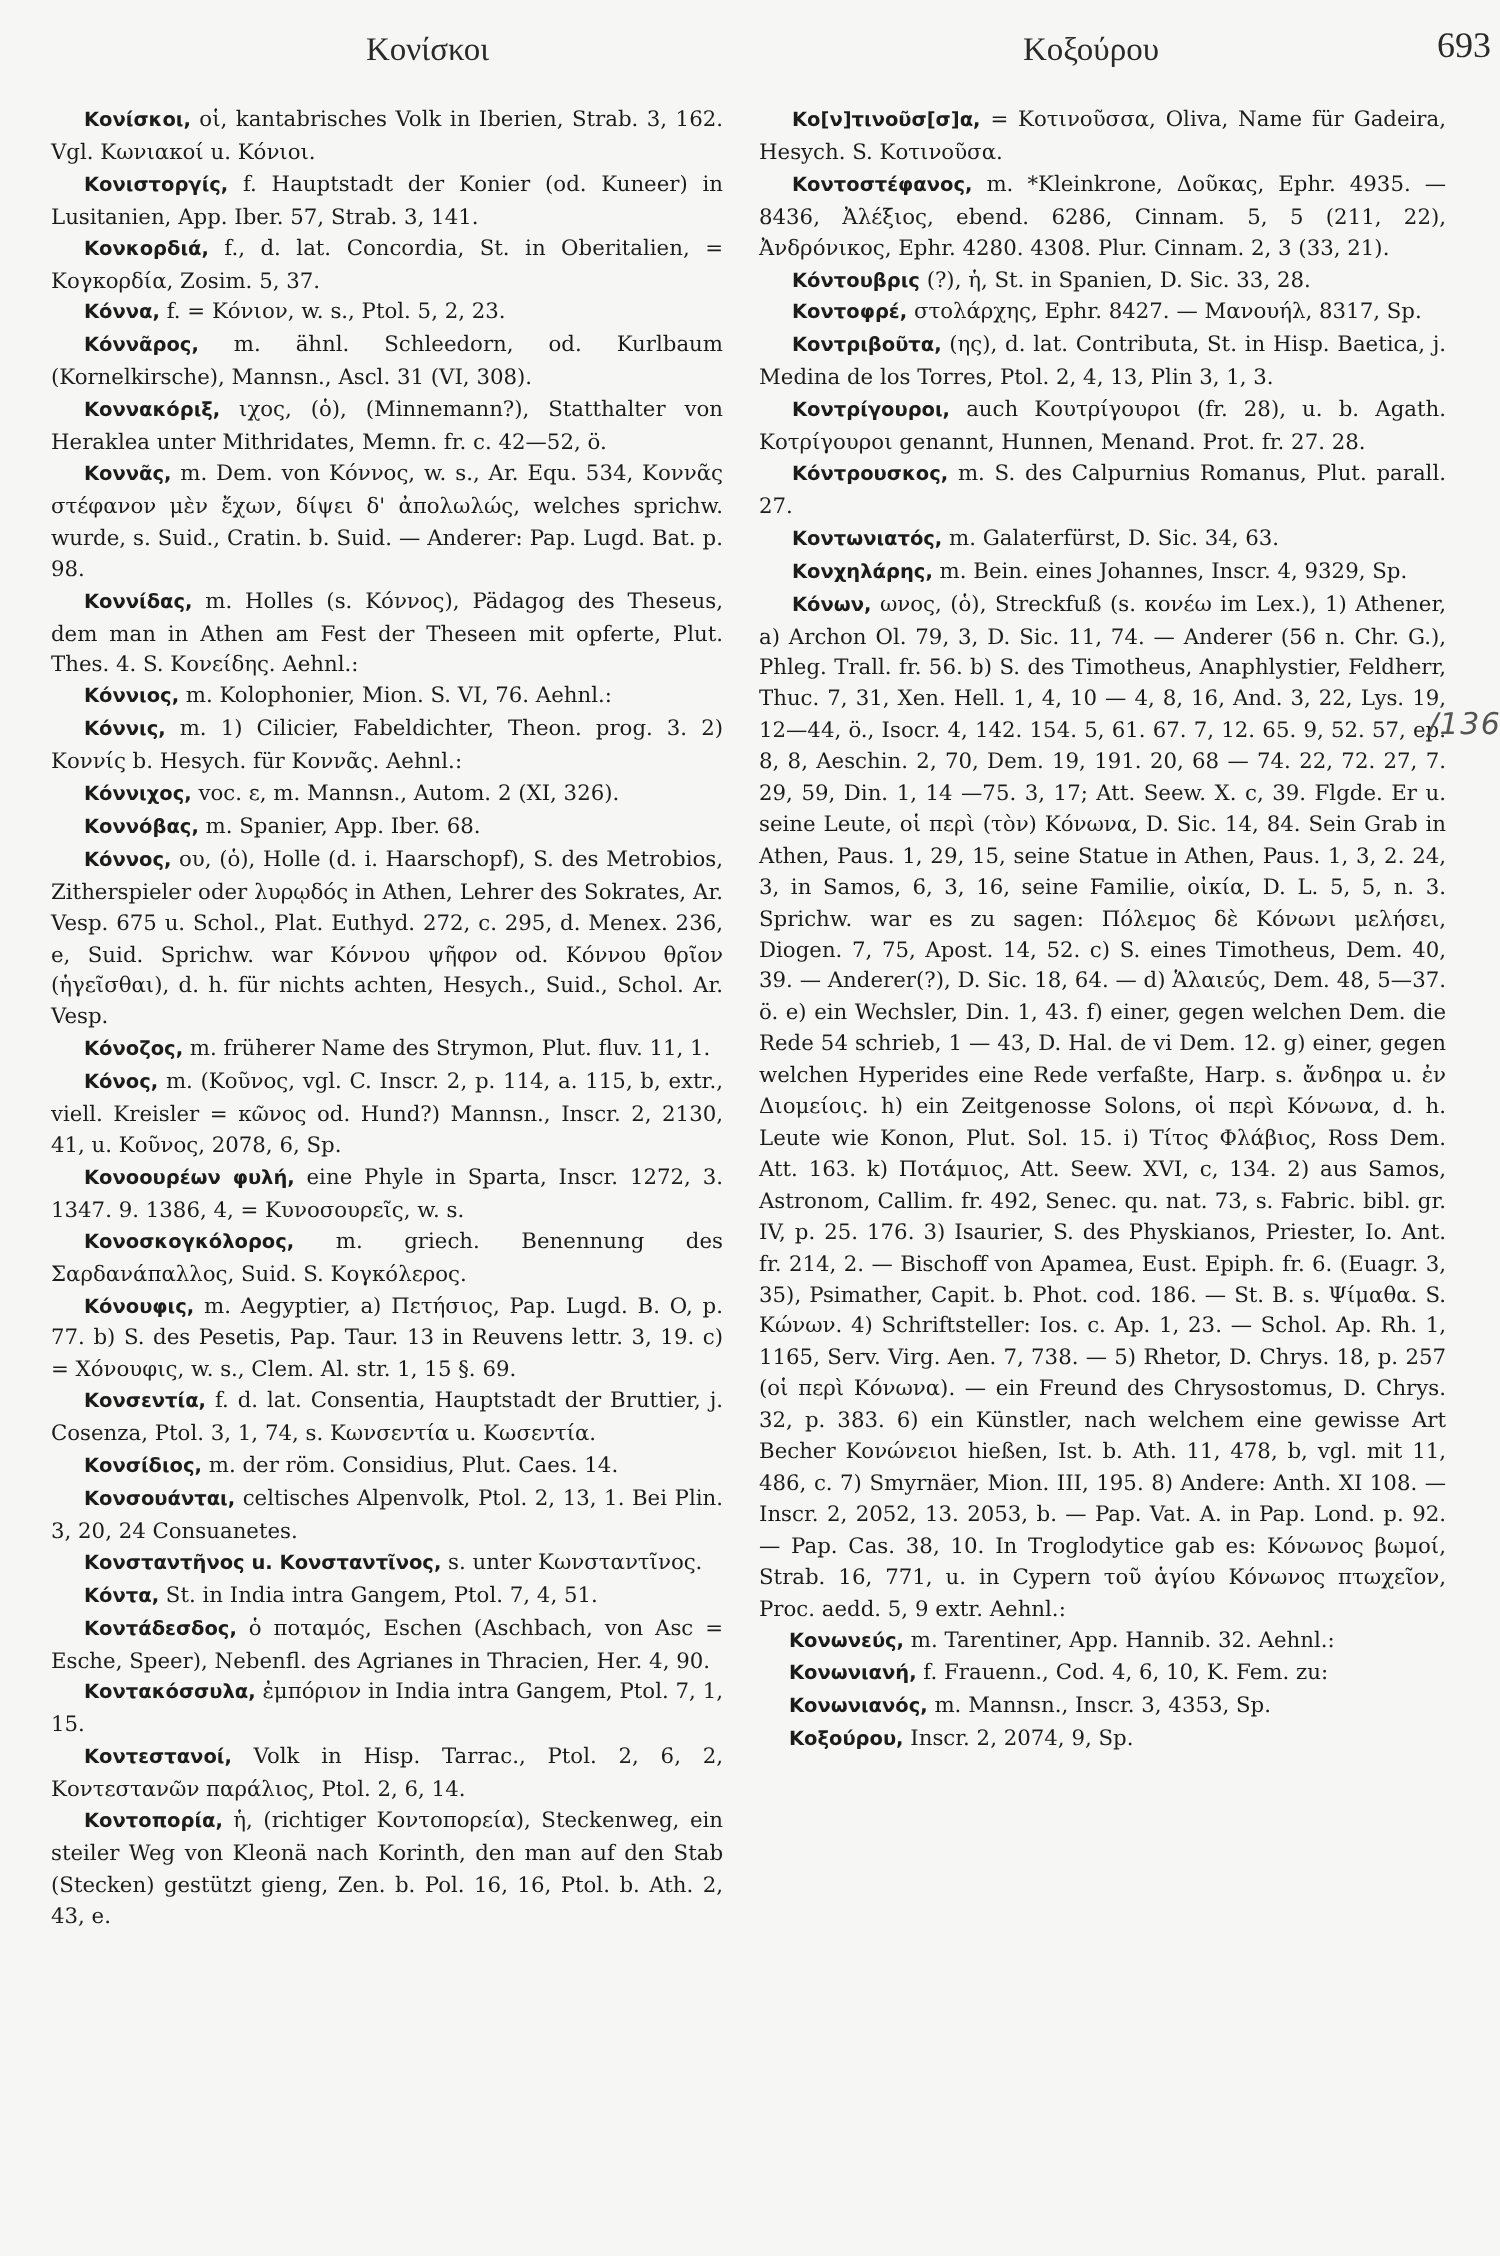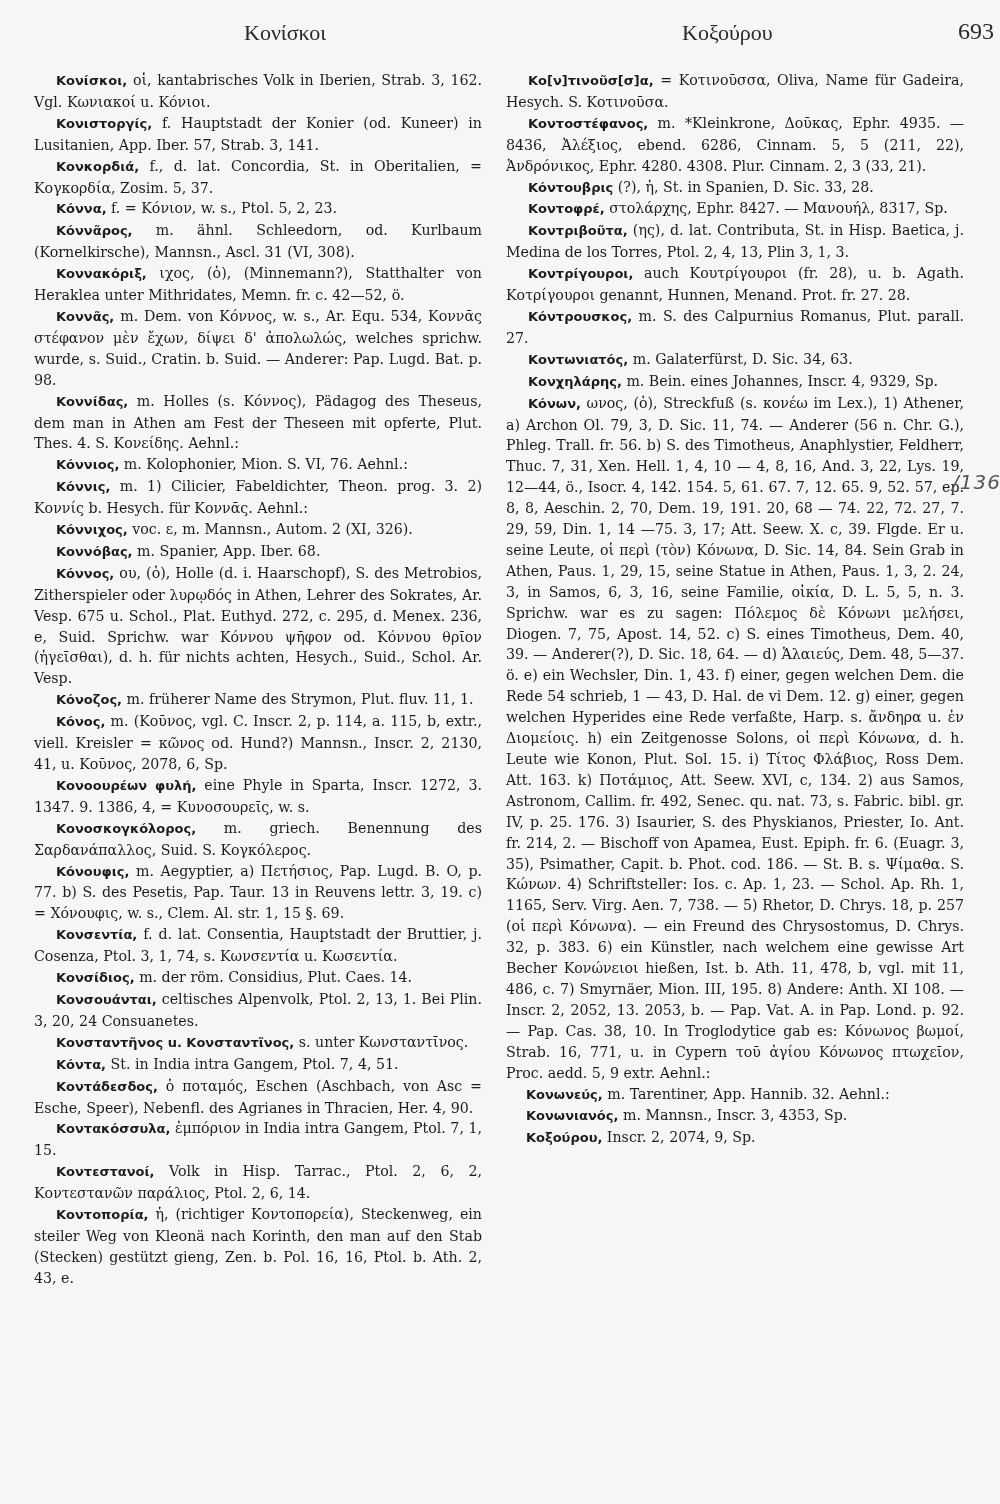--- a/index.html
+++ b/index.html
@@ -76,17 +76,18 @@
     <p class="entry"><span class="head">Κοντοστέφανος,</span><span> m. *Kleinkrone, Δοῦκας, Ephr. 4935. — 8436, Ἀλέξιος, ebend. 6286, Cinnam. 5, 5 (211, 22), Ἀνδρόνικος, Ephr. 4280. 4308. Plur. Cinnam. 2, 3 (33, 21).</span></p>
     <p class="entry"><span class="head">Κόντουβρις</span><span> (?), ἡ, St. in Spanien, D. Sic. 33, 28.</span></p>
     <p class="entry"><span class="head">Κοντοφρέ,</span><span> στολάρχης, Ephr. 8427. — Μανουήλ, 8317, Sp.</span></p>
     <p class="entry"><span class="head">Κοντριβοῦτα,</span><span> (ης), d. lat. Contributa, St. in Hisp. Baetica, j. Medina de los Torres, Ptol. 2, 4, 13, Plin 3, 1, 3.</span></p>
     <p class="entry"><span class="head">Κοντρίγουροι,</span><span> auch Κουτρίγουροι (fr. 28), u. b. Agath. Κοτρίγουροι genannt, Hunnen, Menand. Prot. fr. 27. 28.</span></p>
     <p class="entry"><span class="head">Κόντρουσκος,</span><span> m. S. des Calpurnius Romanus, Plut. parall. 27.</span></p>
     <p class="entry"><span class="head">Κοντωνιατός,</span><span> m. Galaterfürst, D. Sic. 34, 63.</span></p>
     <p class="entry"><span class="head">Κονχηλάρης,</span><span> m. Bein. eines Johannes, Inscr. 4, 9329, Sp.</span></p>
     <p class="entry"><span class="head">Κόνων,</span><span> ωνος, (ὁ), Streckfuß (s. κονέω im Lex.), 1) Athener, a) Archon Ol. 79, 3, D. Sic. 11, 74. — Anderer (56 n. Chr. G.), Phleg. Trall. fr. 56. b) S. des Timotheus, Anaphlystier, Feldherr, Thuc. 7, 31, Xen. Hell. 1, 4, 10 — 4, 8, 16, And. 3, 22, Lys. 19, 12—44, ö., Isocr. 4, 142. 154. 5, 61. 67. 7, 12. 65. 9, 52. 57, ep. 8, 8, Aeschin. 2, 70, Dem. 19, 191. 20, 68 — 74. 22, 72. 27, 7. 29, 59, Din. 1, 14 —75. 3, 17; Att. Seew. X. c, 39. Flgde. Er u. seine Leute, οἱ περὶ (τὸν) Κόνωνα, D. Sic. 14, 84. Sein Grab in Athen, Paus. 1, 29, 15, seine Statue in Athen, Paus. 1, 3, 2. 24, 3, in Samos, 6, 3, 16, seine Familie, οἰκία, D. L. 5, 5, n. 3. Sprichw. war es zu sagen: Πόλεμος δὲ Κόνωνι μελήσει, Diogen. 7, 75, Apost. 14, 52. c) S. eines Timotheus, Dem. 40, 39. — Anderer(?), D. Sic. 18, 64. — d) Ἁλαιεύς, Dem. 48, 5—37. ö. e) ein Wechsler, Din. 1, 43. f) einer, gegen welchen Dem. die Rede 54 schrieb, 1 — 43, D. Hal. de vi Dem. 12. g) einer, gegen welchen Hyperides eine Rede verfaßte, Harp. s. ἄνδηρα u. ἐν Διομείοις. h) ein Zeitgenosse Solons, οἱ περὶ Κόνωνα, d. h. Leute wie Konon, Plut. Sol. 15. i) Τίτος Φλάβιος, Ross Dem. Att. 163. k) Ποτάμιος, Att. Seew. XVI, c, 134. 2) aus Samos, Astronom, Callim. fr. 492, Senec. qu. nat. 73, s. Fabric. bibl. gr. IV, p. 25. 176. 3) Isaurier, S. des Physkianos, Priester, Io. Ant. fr. 214, 2. — Bischoff von Apamea, Eust. Epiph. fr. 6. (Euagr. 3, 35), Psimather, Capit. b. Phot. cod. 186. — St. B. s. Ψίμαθα. S. Κώνων. 4) Schriftsteller: Ios. c. Ap. 1, 23. — Schol. Ap. Rh. 1, 1165, Serv. Virg. Aen. 7, 738. — 5) Rhetor, D. Chrys. 18, p. 257 (οἱ περὶ Κόνωνα). — ein Freund des Chrysostomus, D. Chrys. 32, p. 383. 6) ein Künstler, nach welchem eine gewisse Art Becher Κονώνειοι hießen, Ist. b. Ath. 11, 478, b, vgl. mit 11, 486, c. 7) Smyrnäer, Mion. III, 195. 8) Andere: Anth. XI 108. — Inscr. 2, 2052, 13. 2053, b. — Pap. Vat. A. in Pap. Lond. p. 92. — Pap. Cas. 38, 10. In Troglodytice gab es: Κόνωνος βωμοί, Strab. 16, 771, u. in Cypern τοῦ ἁγίου Κόνωνος πτωχεῖον, Proc. aedd. 5, 9 extr. Aehnl.:</span></p>
     <p class="entry hanging"><span class="head">Κονωνεύς,</span><span> m. Tarentiner, App. Hannib. 32. Aehnl.:</span></p>
+    <p class="entry hanging"><span class="head">Κονωνιανή,</span><span> f. Frauenn., Cod. 4, 6, 10, K. Fem. zu:</span></p>
     <p class="entry hanging"><span class="head">Κονωνιανός,</span><span> m. Mannsn., Inscr. 3, 4353, Sp.</span></p>
     <p class="entry hanging"><span class="head">Κοξούρου,</span><span> Inscr. 2, 2074, 9, Sp.</span></p>
   </div>
 
 <div class="margin-note">/136</div>
 
 </body></html>

